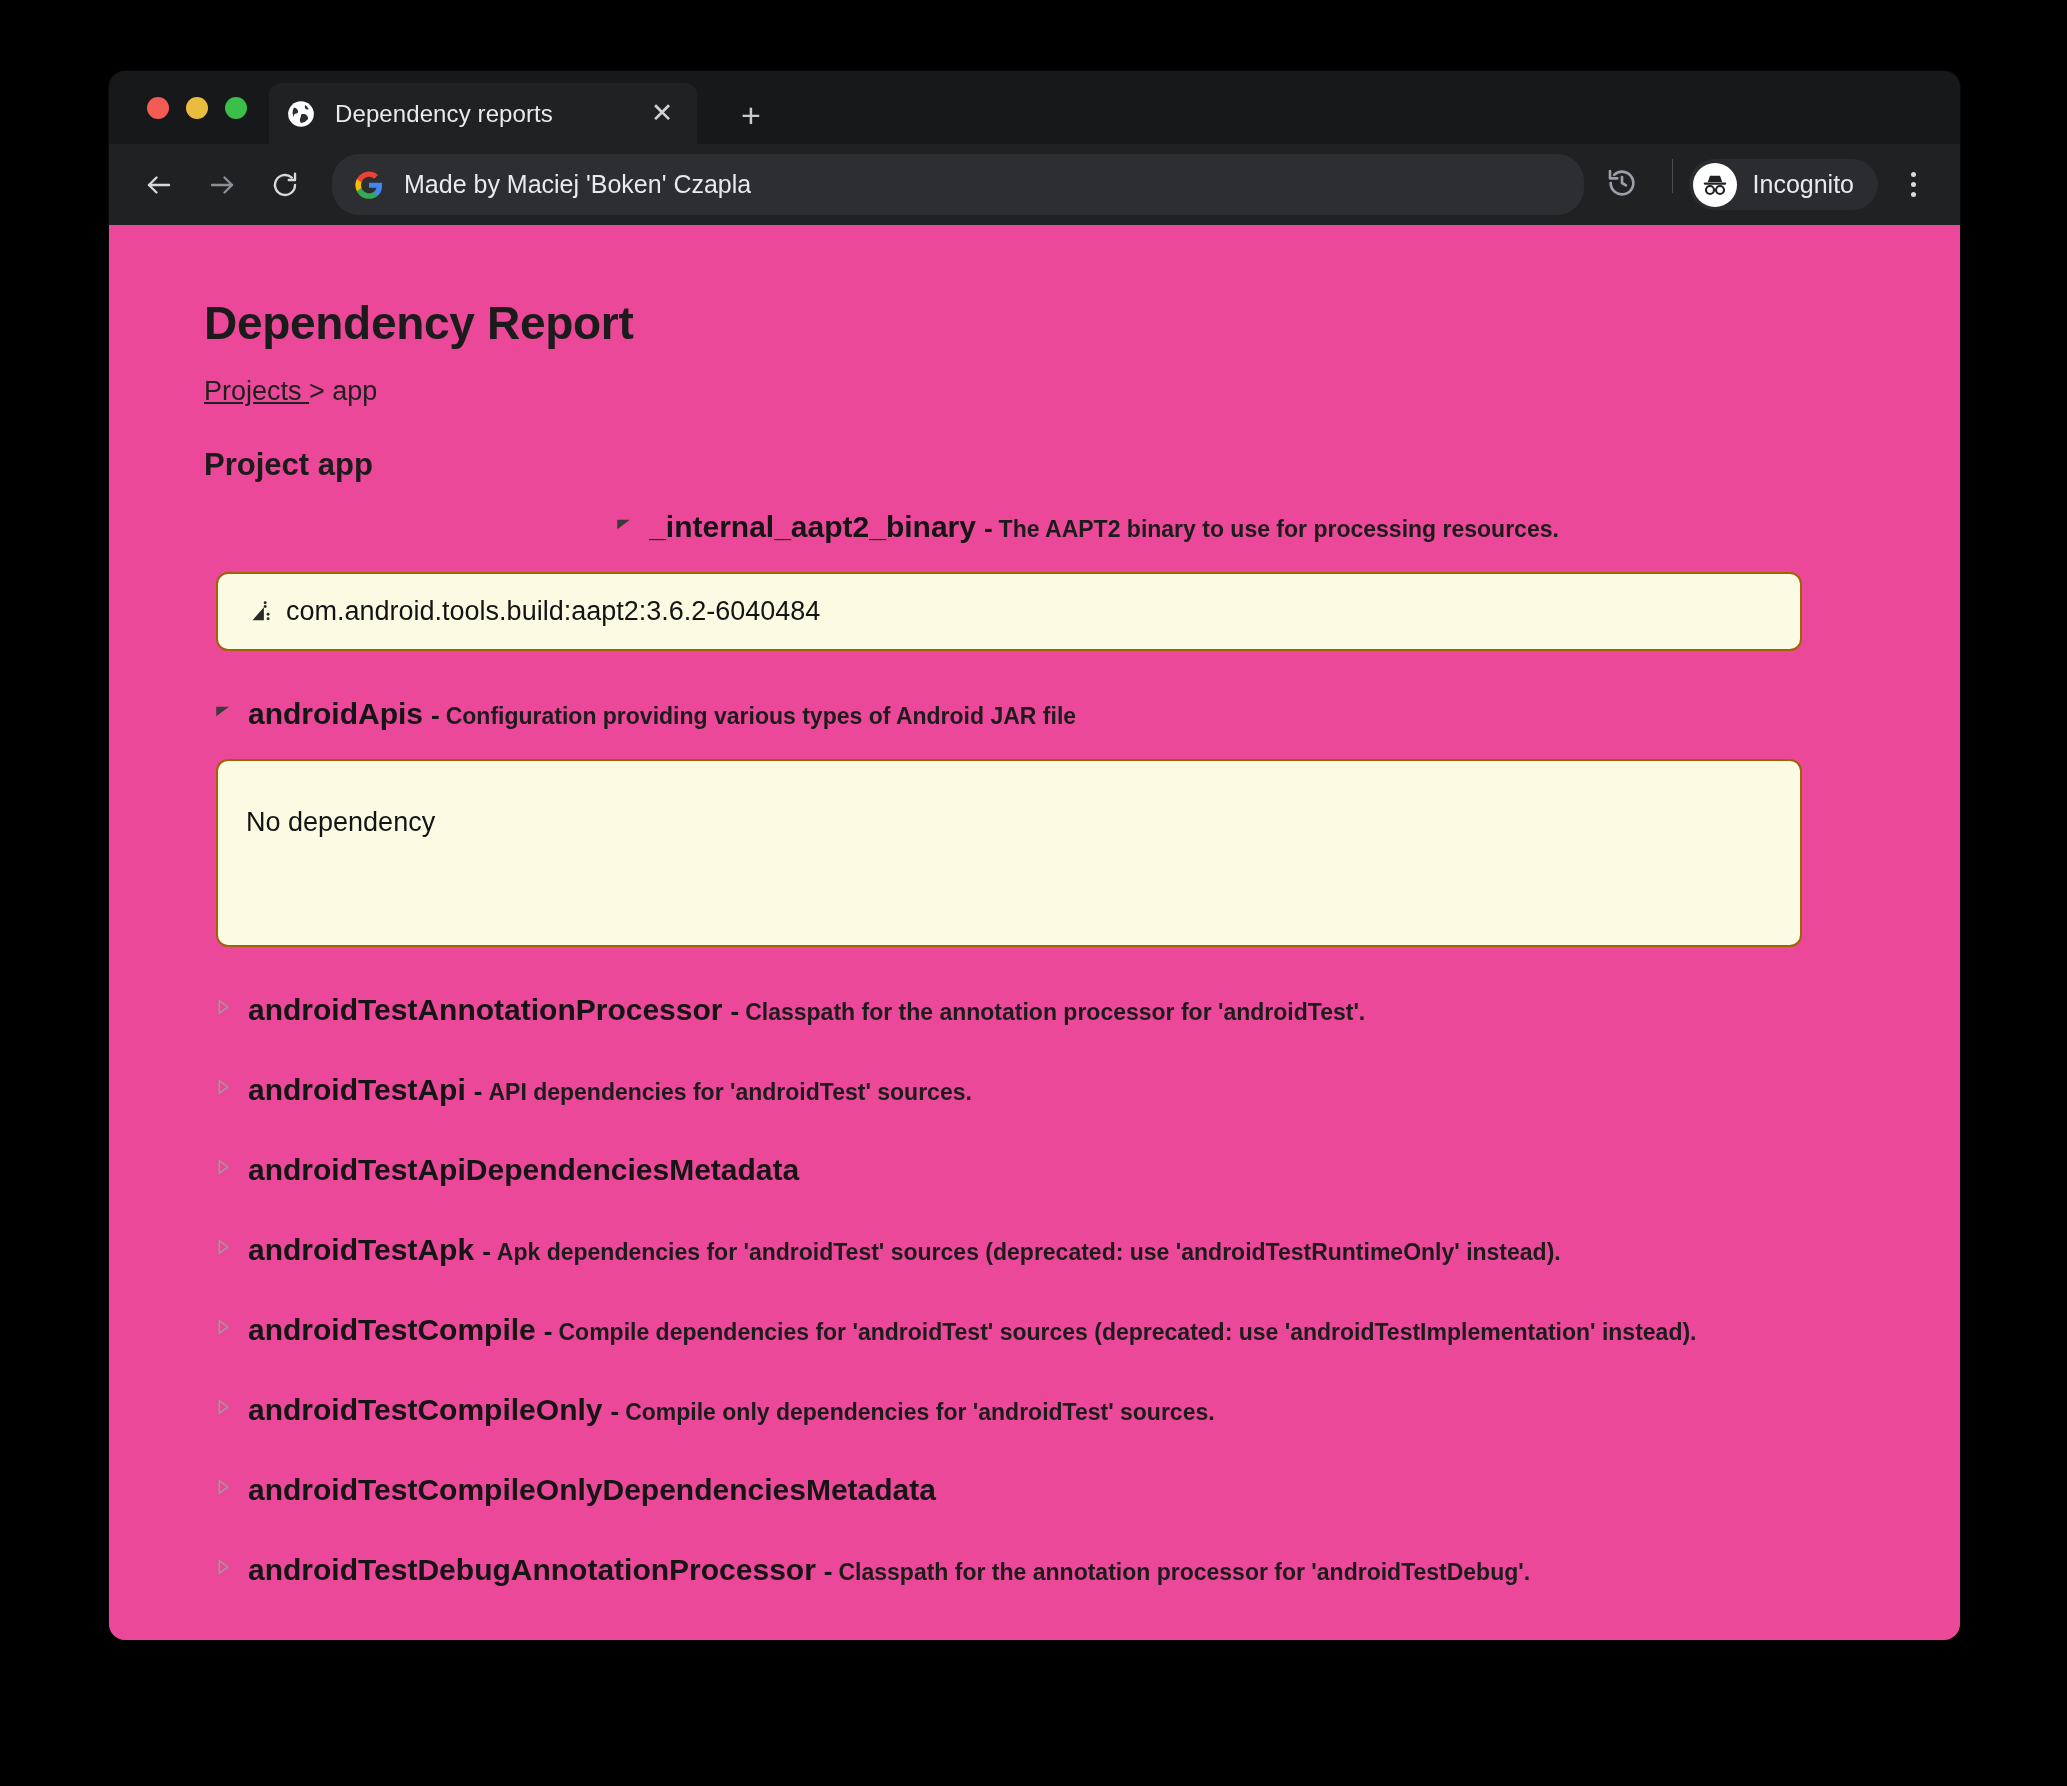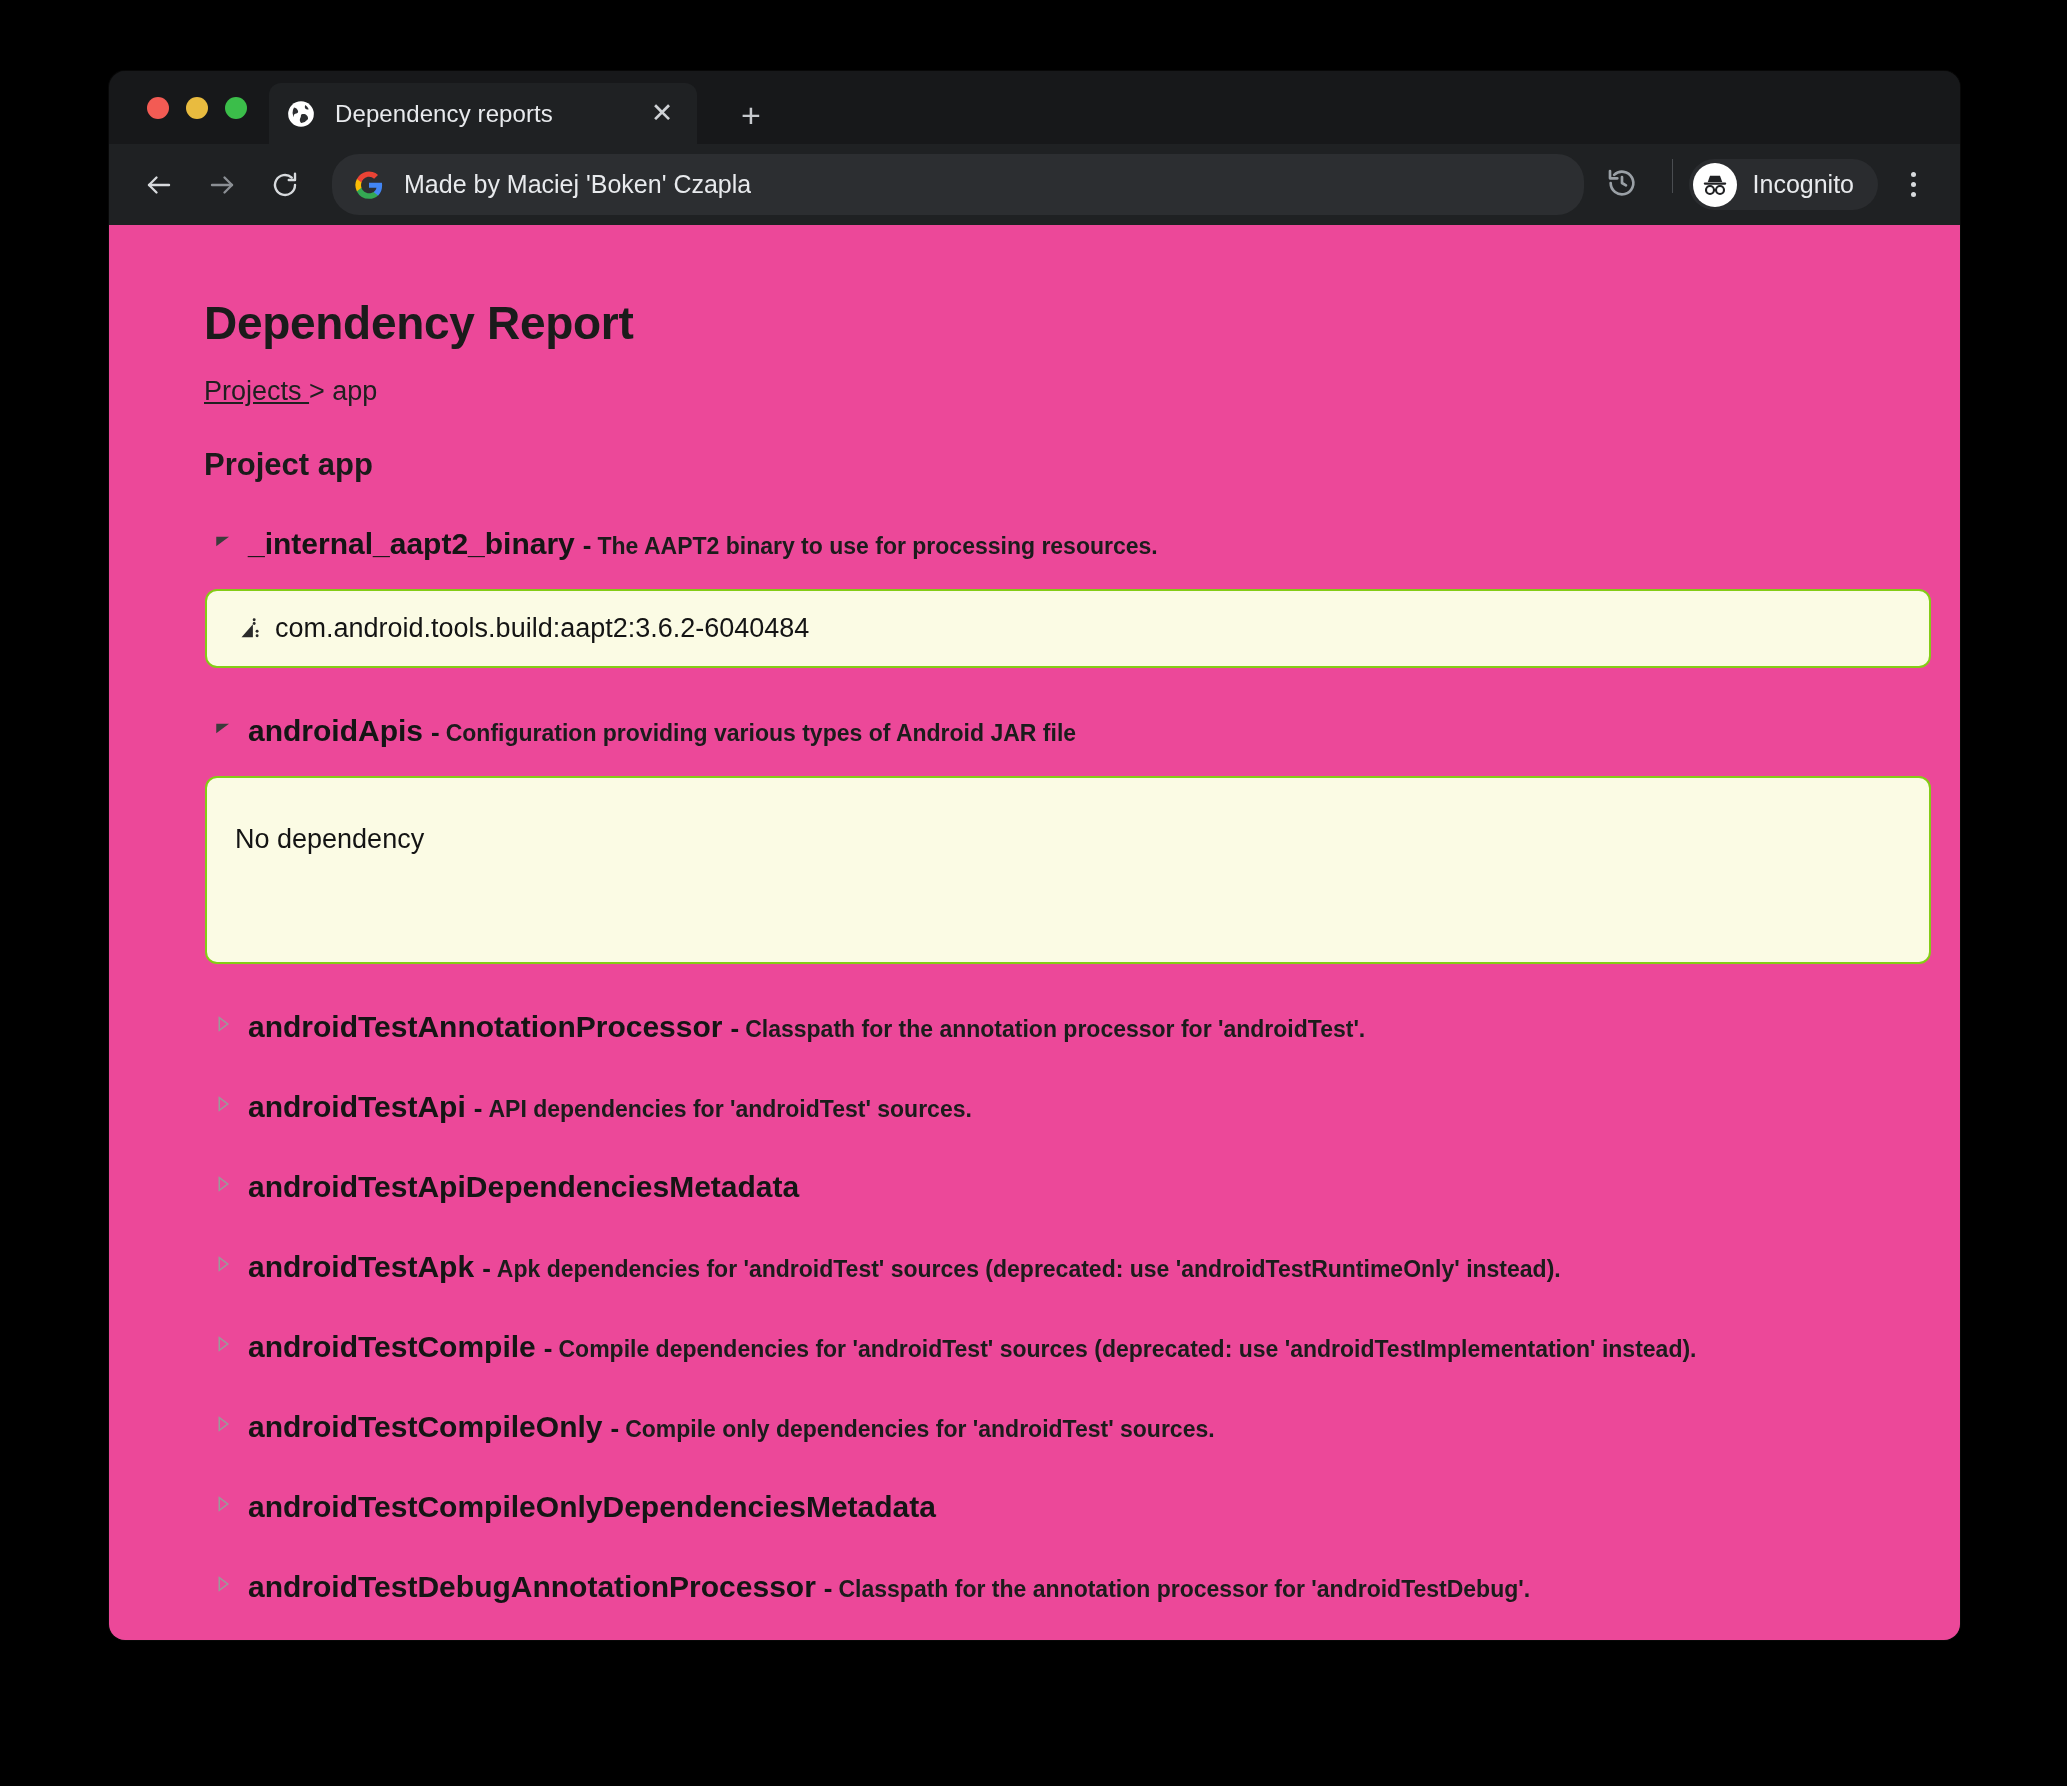--- a/index.html
+++ b/index.html
@@ -195,21 +195,21 @@
     font-weight: bold;
     color: #1b1b1b;
   }
 
   .config-row {
     display: flex;
     align-items: baseline;
     margin-top: 46px;
     padding-left: 10px;
   }
-  .config-row.first { margin-top: 44px; }
+  .config-row.first { margin-top: 27px; justify-content: center; }
   .tri {
     flex: 0 0 auto;
     width: 22px;
     margin-right: 12px;
     position: relative;
     top: -4px;
   }
   .tri svg { display: block; }
   .config-name {
     font-size: 30px;
@@ -224,24 +224,24 @@
     margin: 0 6px 0 8px;
   }
   .config-desc {
     font-size: 23px;
     font-weight: bold;
     color: #1c1c1c;
     white-space: nowrap;
   }
 
   .dep-box {
-    margin: 28px 0 0 1px;
-    width: 1726px;
+    margin: 28px 0 0 12px;
+    width: 1586px;
     background: #fbfbe4;
-    border: 2px solid #84cc16;
+    border: 2px solid #a16207;
     border-radius: 12px;
     box-sizing: border-box;
   }
   .dep-box.single { padding: 22px 28px; }
   .dep-box.empty { padding: 46px 28px 107px 28px; }
   .dep-item {
     display: flex;
     align-items: center;
     font-size: 27px;
     color: #141414;

